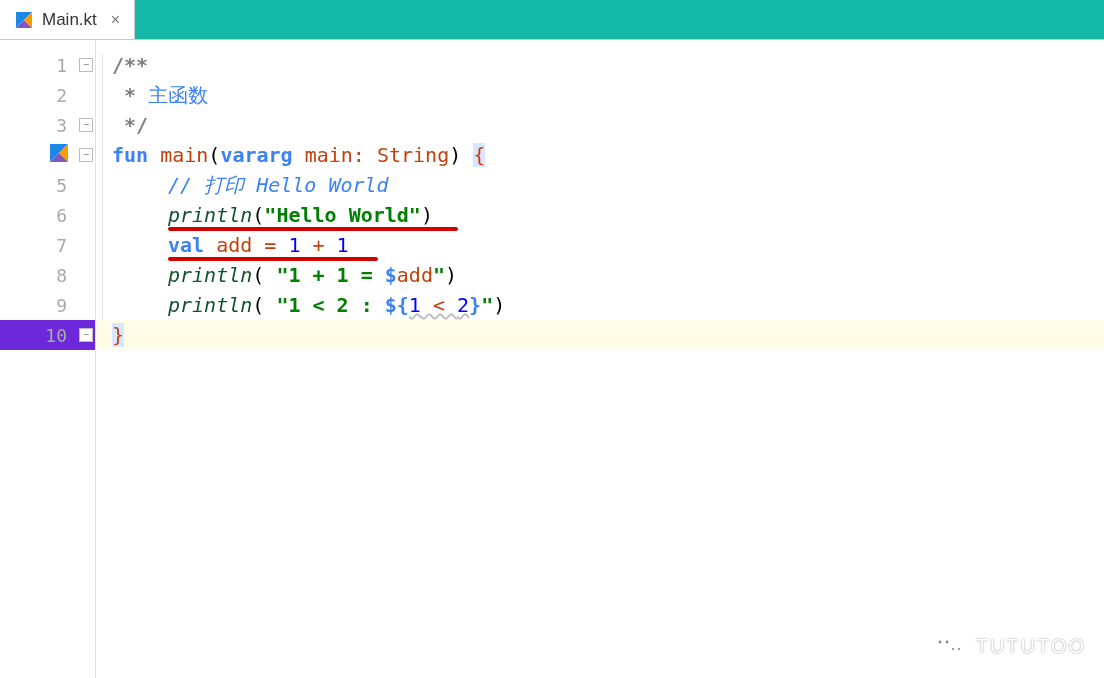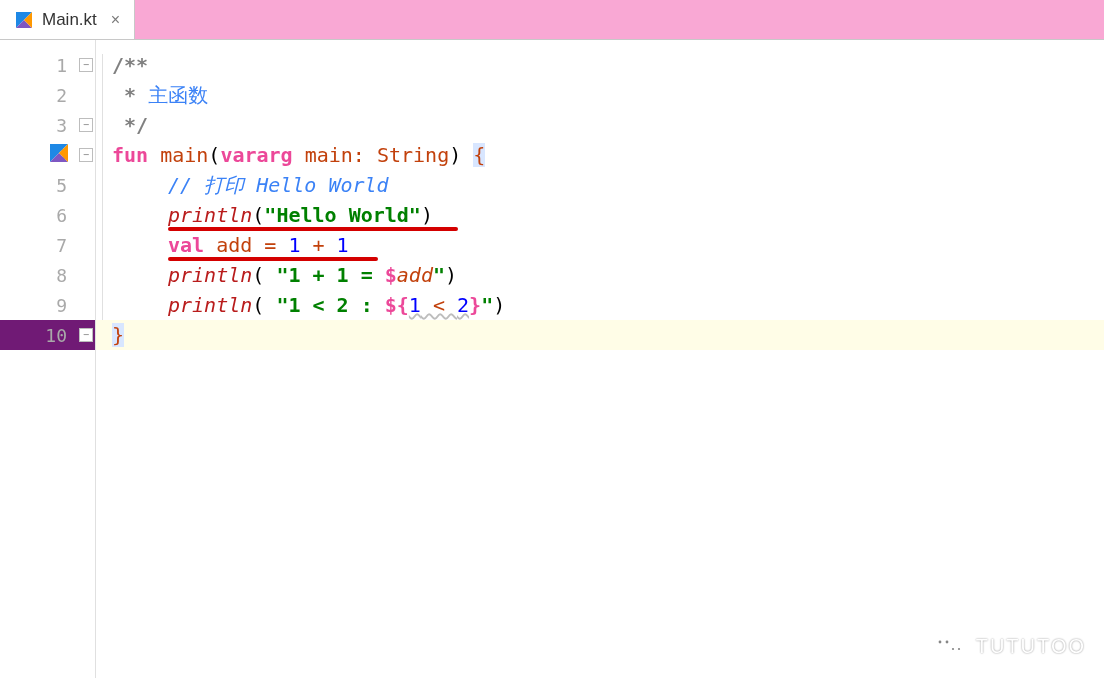--- a/index.html
+++ b/index.html
@@ -7,21 +7,21 @@
       font-family: "Menlo", "Consolas", monospace;
       font-size: 20px;
       background: #ffffff;
       width: 1104px;
       height: 678px;
       overflow: hidden;
       position: relative;
     }
     .tab-bar {
       height: 40px;
-      background: #f9a8d4;
+      background: #14b8a6;
       border-bottom: 1px solid #c8c8c8;
       display: flex;
       align-items: stretch;
     }
     .tab {
       display: flex;
       align-items: center;
       gap: 8px;
       padding: 0 14px;
       background: #ffffff;
@@ -52,21 +52,21 @@
     .gutter-row {
       height: 30px;
       display: flex;
       align-items: center;
       justify-content: flex-end;
       padding-right: 28px;
       position: relative;
       color: #a9a9a9;
       font-size: 18px;
     }
-    .gutter-row.highlight-row { background: #701a75; }
+    .gutter-row.highlight-row { background: #6d28d9; }
     .gutter-icon {
       position: absolute;
       right: 2px;
       top: 50%;
       transform: translateY(-50%);
     }
     .fold-icon {
       width: 14px; height: 14px;
       border: 1px solid #bdbdbd;
       background: #fff;
@@ -92,24 +92,24 @@
       height: 30px;
       display: flex;
       align-items: center;
       white-space: pre;
       padding-left: 16px;
       position: relative;
     }
     .code-line.highlight-row { background: #fffde7; }
     .c-comment { color: #3b82f6; }
     .c-doc { color: #808080; font-weight: bold; }
-    .c-keyword { color: #ec4899; font-weight: bold; }
+    .c-keyword { color: #3b82f6; font-weight: bold; }
     .c-ident { color: #c2410c; }
     .c-paren { color: #000000; }
-    .c-call { color: #b91c1c; font-style: italic; }
+    .c-call { color: #14532d; font-style: italic; }
     .c-string { color: #008000; font-weight: bold; }
     .c-number { color: #0000ff; }
     .c-brace-hl { background: #d8e6ff; }
     .underline-red {
       position: absolute;
       height: 4px;
       background: #d40000;
       border-radius: 2px;
     }
     .wavy {
@@ -212,21 +212,21 @@
     <div class="code-line"><span class="c-keyword">fun</span><span> </span><span class="c-ident">main</span><span class="c-paren">(</span><span class="c-keyword">vararg</span><span class="c-ident"> main: String</span><span class="c-paren">) </span><span class="c-ident c-brace-hl">{</span></div>
     <div class="code-line" style="padding-left:72px"><span class="c-comment" style="font-style:italic">// 打印 Hello World</span></div>
     <div class="code-line" style="padding-left:72px">
       <span class="c-call">println</span><span class="c-paren">(</span><span class="c-string">"Hello World"</span><span class="c-paren">)</span>
       <div class="underline-red" style="left:72px; bottom:-1px; width:290px;"></div>
     </div>
     <div class="code-line" style="padding-left:72px">
       <span class="c-keyword">val</span><span class="c-ident"> add = </span><span class="c-number">1</span><span class="c-ident"> + </span><span class="c-number">1</span>
       <div class="underline-red" style="left:72px; bottom:-1px; width:210px;"></div>
     </div>
-    <div class="code-line" style="padding-left:72px"><span class="c-call">println</span><span class="c-paren">( </span><span class="c-string">"1 + 1 = </span><span class="c-keyword">$</span><span class="c-ident" style="font-style:italic">add</span><span class="c-string">"</span><span class="c-paren">)</span></div>
+    <div class="code-line" style="padding-left:72px"><span class="c-call">println</span><span class="c-paren">( </span><span class="c-string">"1 + 1 = </span><span class="c-keyword">$</span><span class="c-ident" style="">add</span><span class="c-string">"</span><span class="c-paren">)</span></div>
     <div class="code-line" style="padding-left:72px"><span class="c-call">println</span><span class="c-paren">( </span><span class="c-string">"1 &lt; 2 : </span><span class="c-keyword">${</span><span class="c-number wavy">1</span><span class="c-ident wavy"> &lt; </span><span class="c-number wavy">2</span><span class="c-keyword">}</span><span class="c-string">"</span><span class="c-paren">)</span></div>
     <div class="code-line highlight-row"><span class="c-ident c-brace-hl">}</span></div>
   </div>
 </div>
 
 <div class="watermark">
   <span class="chat-icon">
     <svg width="34" height="28" viewBox="0 0 34 28">
       <ellipse cx="12" cy="12" rx="12" ry="10" fill="#ffffff" opacity="0.95"></ellipse>
       <ellipse cx="24" cy="18" rx="9" ry="8" fill="#ffffff" opacity="0.95"></ellipse>

